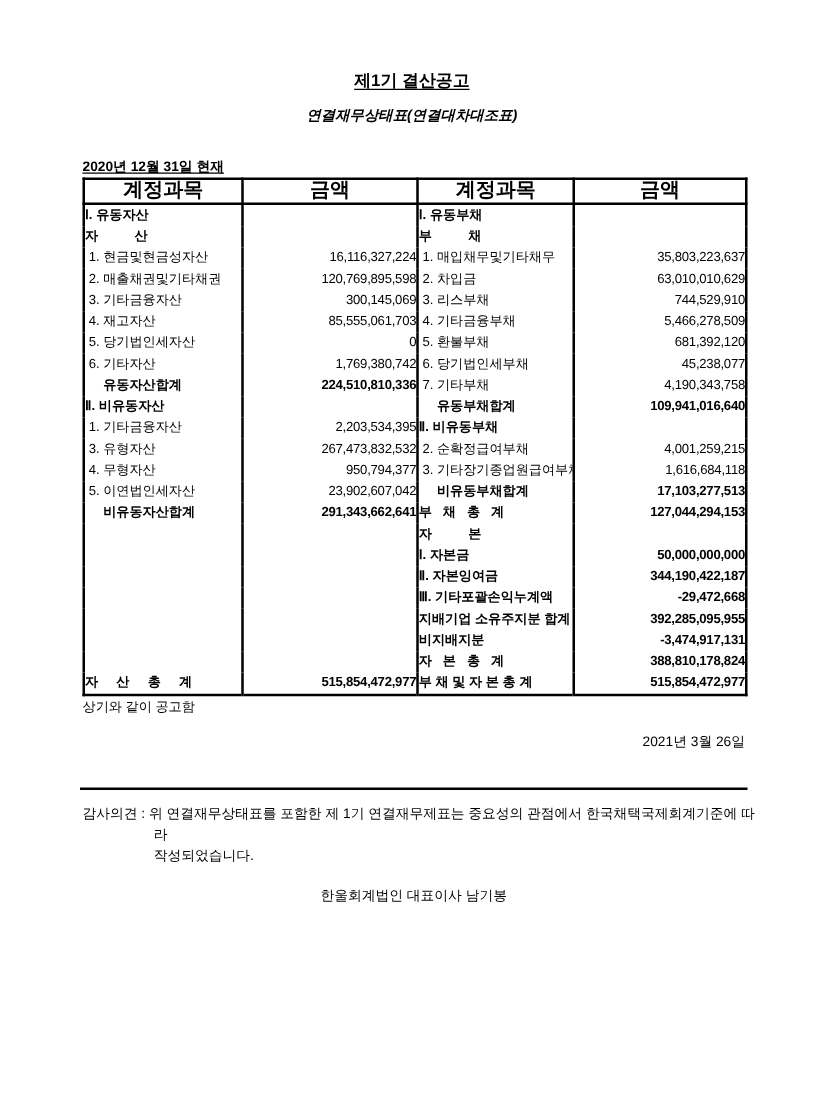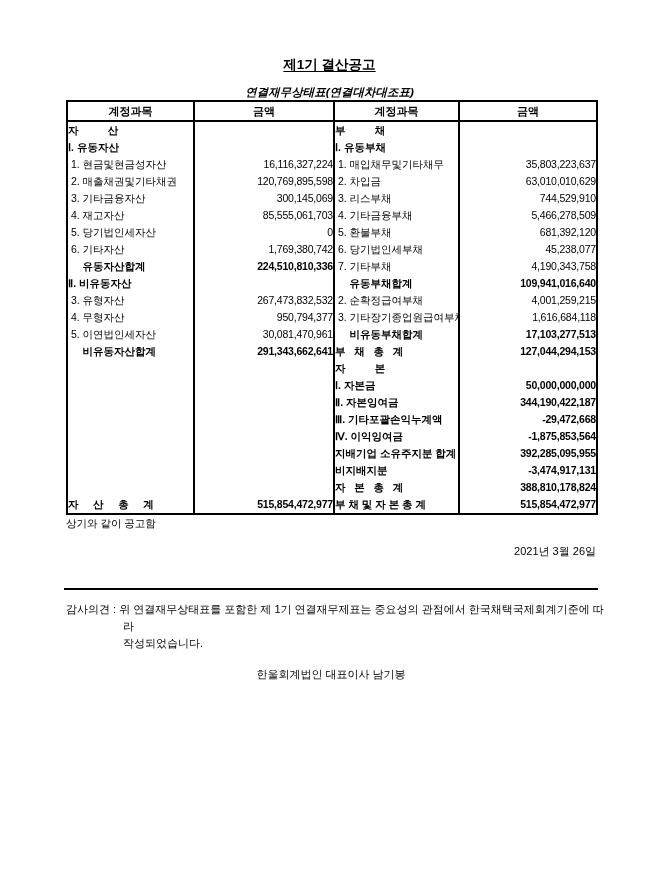--- a/index.html
+++ b/index.html
@@ -12,21 +12,21 @@
   .page { position: relative; width: 654px; height: 887px; padding: 24px 61px 0 66px; overflow: hidden; margin-top: 32px; }
 
   .title-line { text-align: center; font-size: 13.5px; font-weight: bold; }
   .title-line .u { text-decoration: underline; text-underline-offset: 2px; }
   .subtitle-line { text-align: center; font-size: 11.5px; font-weight: bold; margin-top: 11px; font-style: italic; }
 
   .asof-line { margin-top: 26px; font-size: 11px; font-weight: bold; text-decoration: underline; text-underline-offset: 1px; margin-bottom: 1px; width: 530px; }
 
   table.bs { border-collapse: collapse; table-layout: fixed; width: 530px; border: 2px solid #000; }
   table.bs th {
-    border: 2px solid #000; font-size: 11px; font-weight: bold;
+    border: 2px solid #000; font-size: 16px; font-weight: bold;
     height: 18px; padding: 0; text-align: center; line-height: 18px;
   }
   table.bs td {
     border-left: 2px solid #000; font-size: 10.5px; height: 17px;
     padding: 0; line-height: 17px; white-space: pre; overflow: hidden;
   }
   table.bs td:first-child { border-left: none; }
   td.label { text-align: left; padding-left: 2px; }
   td.value { text-align: right; padding-right: 3px; letter-spacing: -0.2px; }
   td.b { font-weight: bold; }
@@ -39,47 +39,48 @@
 </style>
 </head>
 <body>
 
 <div class="page">
 
   <div class="title-line"><span class="u">제1기 결산공고</span></div>
 
   <div class="subtitle-line">연결재무상태표(연결대차대조표)</div>
 
+  <div class="asof-line">2020년 12월 31일 현재</div>
 
   <table class="bs">
     <colgroup>
       <col style="width:127px">
         <col style="width:140px">
         <col style="width:125px">
         <col style="width:138px">
     </colgroup>
     <thead>
       <tr>
         <th>계정과목</th>
         <th>금액</th>
         <th>계정과목</th>
         <th>금액</th>
       </tr>
     </thead>
     <tbody>
         <tr>
+          <td class="label b">Ⅰ. 유동자산</td>
+          <td class="value b"></td>
+          <td class="label b">Ⅰ. 유동부채</td>
+          <td class="value b"></td>
+        </tr>
+        <tr>
           <td class="label b">자          산</td>
           <td class="value b"></td>
           <td class="label b">부          채</td>
-          <td class="value b"></td>
-        </tr>
-        <tr>
-          <td class="label b">Ⅰ. 유동자산</td>
-          <td class="value b"></td>
-          <td class="label b">Ⅰ. 유동부채</td>
           <td class="value b"></td>
         </tr>
         <tr>
           <td class="label"> 1. 현금및현금성자산</td>
           <td class="value">16,116,327,224</td>
           <td class="label"> 1. 매입채무및기타채무</td>
           <td class="value">35,803,223,637</td>
         </tr>
         <tr>
           <td class="label"> 2. 매출채권및기타채권</td>
@@ -117,34 +118,40 @@
           <td class="label"> 7. 기타부채</td>
           <td class="value">4,190,343,758</td>
         </tr>
         <tr>
           <td class="label b">Ⅱ. 비유동자산</td>
           <td class="value b"></td>
           <td class="label b">     유동부채합계</td>
           <td class="value b">109,941,016,640</td>
         </tr>
         <tr>
+          <td class="label"> 1. 기타금융자산</td>
+          <td class="value">2,203,534,395</td>
+          <td class="label b">Ⅱ. 비유동부채</td>
+          <td class="value b"></td>
+        </tr>
+        <tr>
           <td class="label"> 3. 유형자산</td>
           <td class="value">267,473,832,532</td>
           <td class="label"> 2. 순확정급여부채</td>
           <td class="value">4,001,259,215</td>
         </tr>
         <tr>
           <td class="label"> 4. 무형자산</td>
           <td class="value">950,794,377</td>
           <td class="label"> 3. 기타장기종업원급여부채</td>
           <td class="value">1,616,684,118</td>
         </tr>
         <tr>
           <td class="label"> 5. 이연법인세자산</td>
-          <td class="value">30,081,470,961</td>
+          <td class="value">23,902,607,042</td>
           <td class="label b">     비유동부채합계</td>
           <td class="value b">17,103,277,513</td>
         </tr>
         <tr>
           <td class="label b">     비유동자산합계</td>
           <td class="value b">291,343,662,641</td>
           <td class="label b">부   채   총   계</td>
           <td class="value b">127,044,294,153</td>
         </tr>
         <tr>
@@ -167,26 +174,20 @@
         </tr>
         <tr>
           <td class="label"></td>
           <td class="value"></td>
           <td class="label b">Ⅲ. 기타포괄손익누계액</td>
           <td class="value b">-29,472,668</td>
         </tr>
         <tr>
           <td class="label"></td>
           <td class="value"></td>
-          <td class="label b">Ⅳ. 이익잉여금</td>
-          <td class="value b">-1,875,853,564</td>
-        </tr>
-        <tr>
-          <td class="label"></td>
-          <td class="value"></td>
           <td class="label b">지배기업 소유주지분 합계</td>
           <td class="value b">392,285,095,955</td>
         </tr>
         <tr>
           <td class="label"></td>
           <td class="value"></td>
           <td class="label b">비지배지분</td>
           <td class="value b">-3,474,917,131</td>
         </tr>
         <tr>

